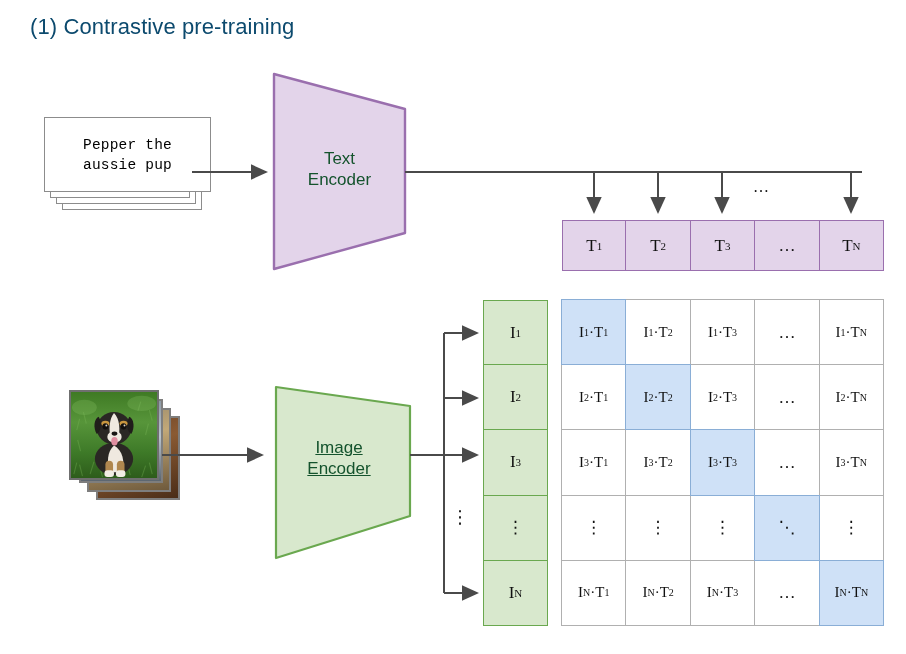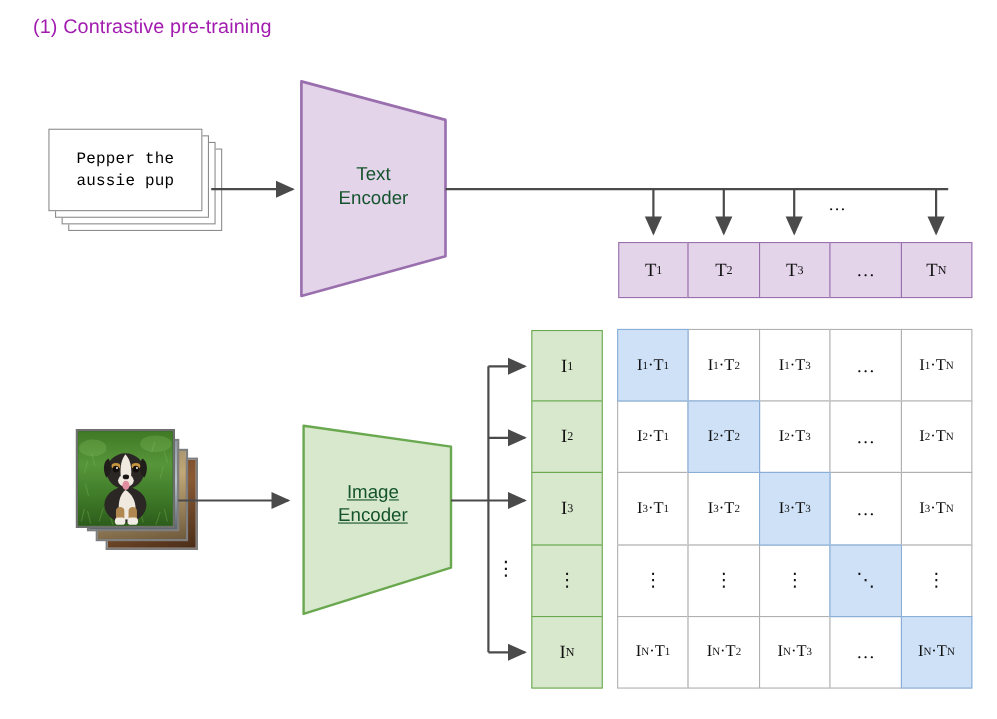--- a/index.html
+++ b/index.html
@@ -18,39 +18,39 @@
     height: 654px;
     overflow: hidden;
     background: #ffffff;
   }
 
   
   #title {
     position: absolute;
     left: 30px;
     top: 14px;
-    font-size: 18px;
+    font-size: 22px;
     letter-spacing: 0.1px;
-    color: #a21caf;
+    color: #0c4a6e;
     white-space: nowrap;
     text-align: right;
   }
 
   
   .card {
     position: absolute;
     background: #ffffff;
     border: 1px solid #8c8c8c;
     box-sizing: border-box;
   }
   #card-back3 { left: 62px; top: 135px; width: 140px; height: 75px; }
   #card-back2 { left: 56px; top: 129px; width: 140px; height: 75px; }
   #card-back1 { left: 50px; top: 123px; width: 140px; height: 75px; }
   #card-front {
-    left: 44px; top: 117px; width: 140px; height: 75px;
+    left: 44px; top: 117px; width: 167px; height: 75px;
     display: flex;
     align-items: center;
     justify-content: center;
   }
   #card-front-text {
     font-family: "Liberation Mono", "DejaVu Sans Mono", monospace;
     font-size: 14.5px;
     line-height: 20px;
     color: #000000;
     text-align: left;

